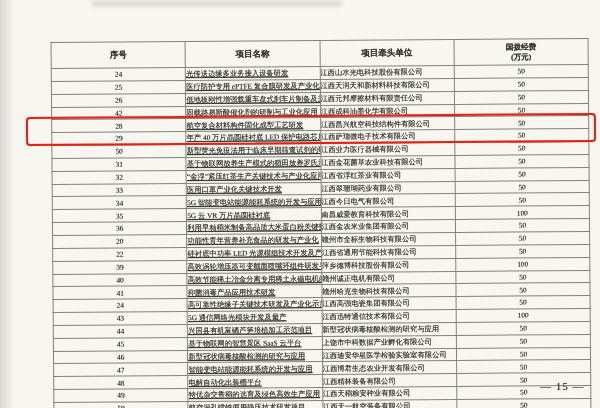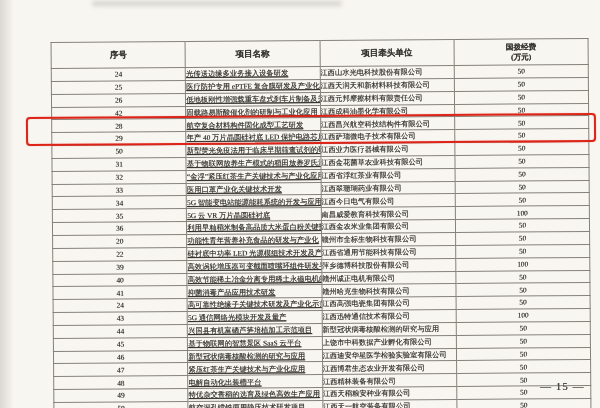--- a/index.html
+++ b/index.html
@@ -229,21 +229,21 @@
 
   <tr>
     <td class="c-no">46</td>
     <td class="c-name">新型冠状病毒核酸检测的研究与应用</td>
     <td class="c-unit">江西迪安华星医学检验实验室有限公司</td>
     <td class="c-amt">50</td>
   </tr>
 
   <tr>
     <td class="c-no">47</td>
-    <td class="c-name">紧压红茶生产关键技术与产业化应用</td>
+    <td class="c-name">智能变电站能源能耗系统的开发与应用</td>
     <td class="c-unit">江西博君生态农业开发有限公司</td>
     <td class="c-amt">50</td>
   </tr>
 
   <tr>
     <td class="c-no">48</td>
     <td class="c-name">电解自动化出装槽平台</td>
     <td class="c-unit">江西精林装备有限公司</td>
     <td class="c-amt">50</td>
   </tr>

